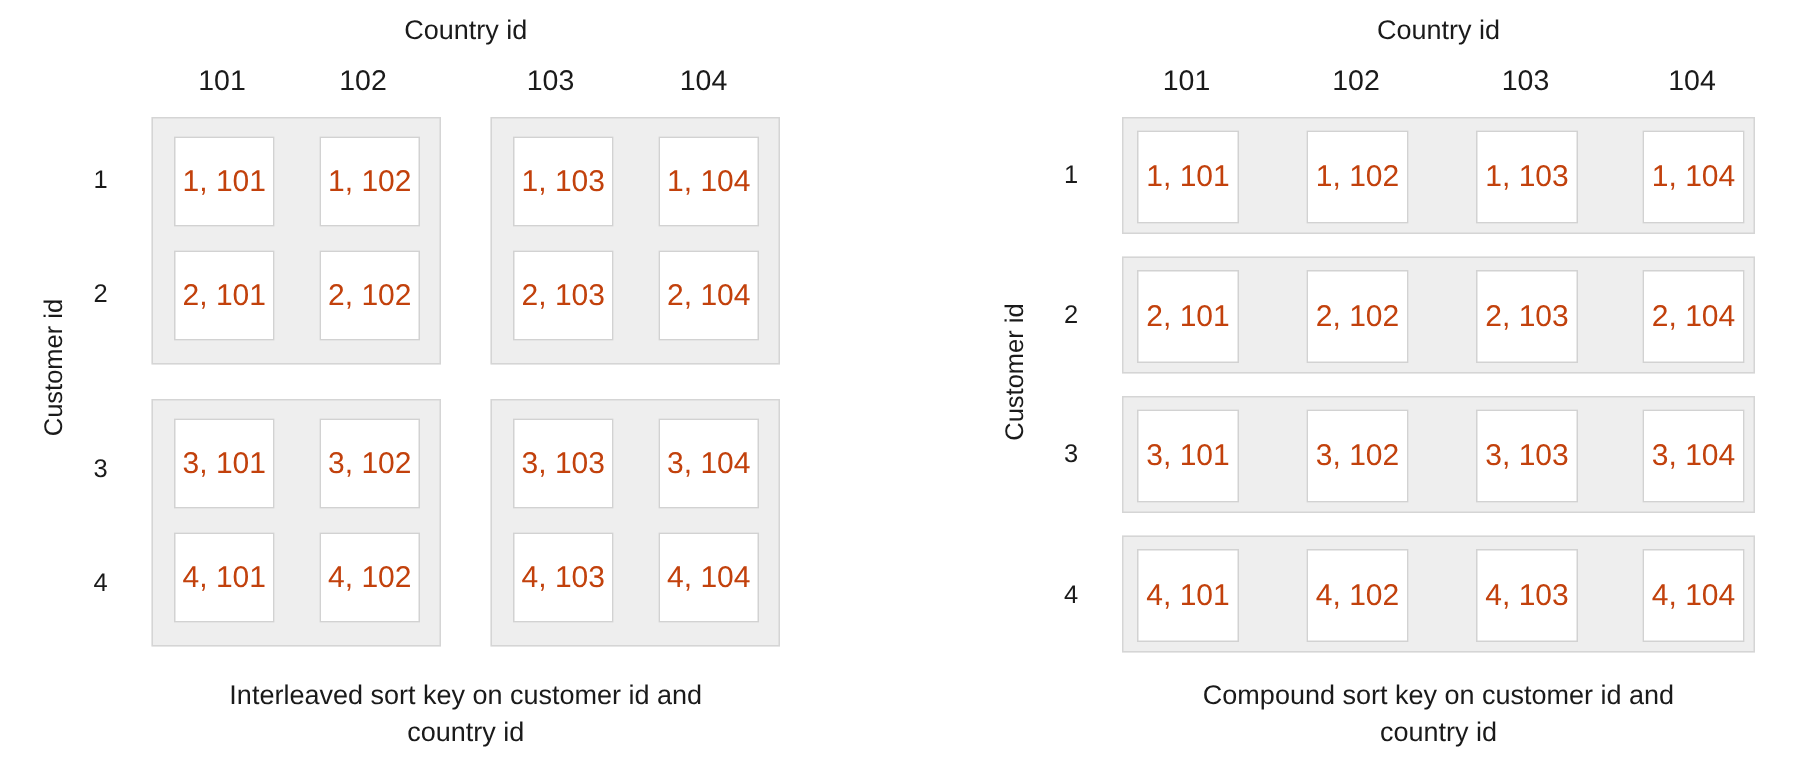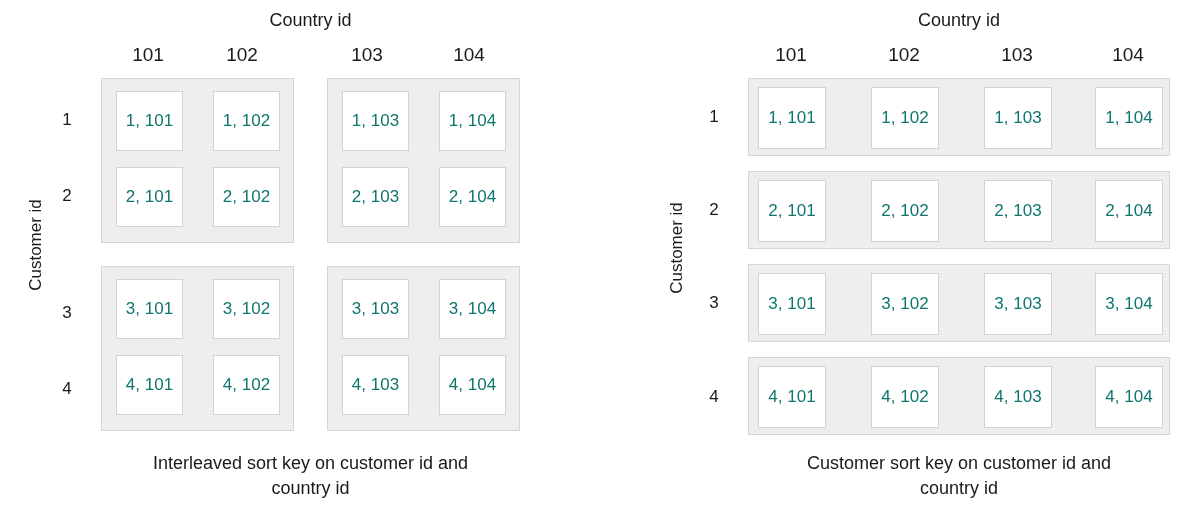--- a/index.html
+++ b/index.html
@@ -52,22 +52,22 @@
     background: #eeeeee;
     border: 1px solid #d5d5d5;
   }
   .cell {
     position: absolute;
     background: #ffffff;
     border: 1px solid #d2d2d2;
     display: flex;
     align-items: center;
     justify-content: center;
-    font-size: 17px;
-    color: #0f766e;
+    font-size: 20px;
+    color: #c2410c;
     white-space: nowrap;
   }
   .caption {
     position: absolute;
     top: 451px;
     text-align: center;
     font-size: 18px;
     line-height: 25px;
     color: #1a1a1a;
   }
@@ -166,18 +166,18 @@
     </div>
 
     <div class="block" style="left:748px;top:357px;width:422px;height:78px;">
       <div class="cell" style="left:9px;top:8px;width:68px;height:62px;">4, 101</div>
       <div class="cell" style="left:122px;top:8px;width:68px;height:62px;">4, 102</div>
       <div class="cell" style="left:235px;top:8px;width:68px;height:62px;">4, 103</div>
       <div class="cell" style="left:346px;top:8px;width:68px;height:62px;">4, 104</div>
     </div>
 
     <div class="caption" style="left:748px;width:422px;">
-      <span>Customer sort key on customer id and</span>
+      <span>Compound sort key on customer id and</span>
       <span>country id</span>
     </div>
   </div>
 
 </div>
 
 </body></html>

